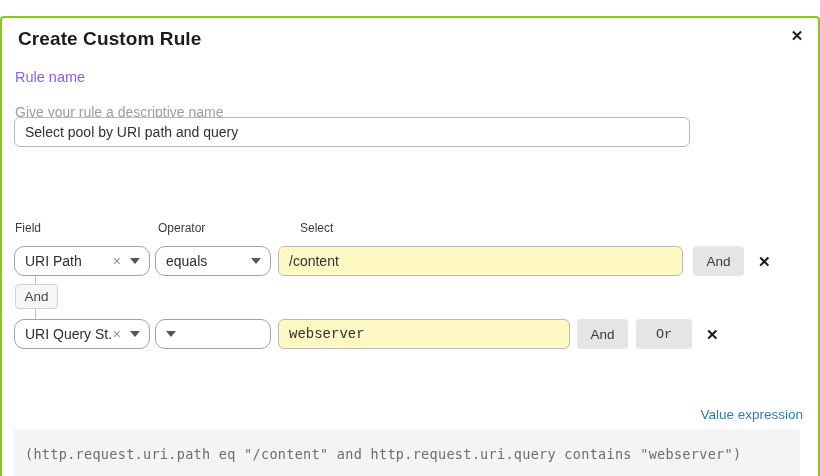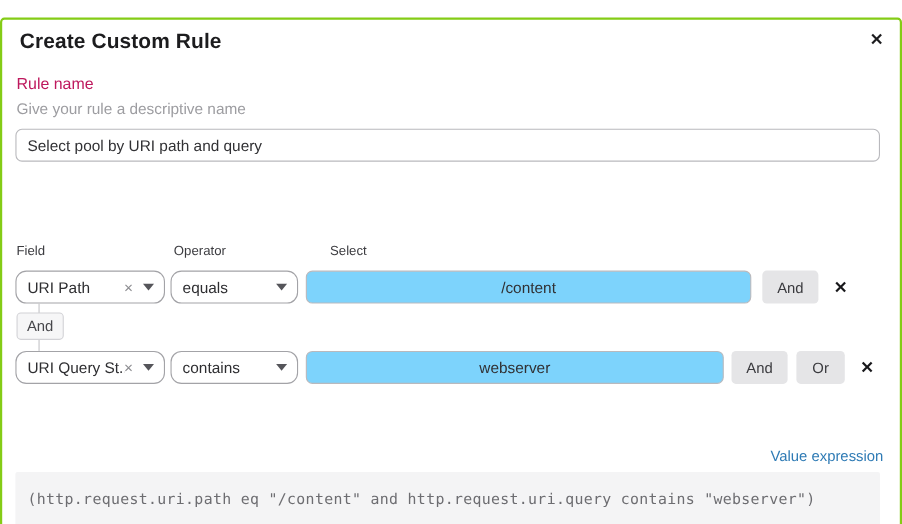--- a/index.html
+++ b/index.html
@@ -35,32 +35,32 @@
     font-size: 15px;
     font-weight: 700;
     color: #1c1c1e;
     cursor: pointer;
     background: none; border: none;
   }
   .section-label {
     position: absolute;
     left: 13px; top: 51px;
     font-size: 14.5px;
-    color: #be185d;
+    color: #8b5cf6;
   }
   .section-hint {
     position: absolute;
-    left: 13px; top: 73px;
+    left: 13px; top: 86px;
     font-size: 14px;
     color: #9d9da1;
   }
   .rule-name-input {
     position: absolute;
     left: 12px; top: 99px;
-    width: 786px; height: 30px;
+    width: 676px; height: 30px;
     border: 1px solid #b9b9bd;
     border-radius: 6px;
     padding: 0 10px;
     font-family: "Liberation Sans", sans-serif;
     font-size: 14px;
     color: #313134;
     outline: none;
     background: #fff;
   }
   .match-heading {
@@ -125,39 +125,38 @@
   .value-input {
     height: 30px;
     border: 1px solid #b9b9bd;
     border-radius: 6px;
     padding: 12px 10px;
     margin-left: 7px;
     font-family: "Liberation Sans", sans-serif;
     font-size: 14px;
     color: #313134;
     outline: none;
-    background: #7dd3fc;
-    text-align: center;
+    background: #fef9c3;
   }
   .value-w1 { width: 405px; }
-  .value-w2 { width: 380px; }
+  .value-w2 { width: 292px; font-family: Liberation Mono, monospace; }
   .logic-btn {
     height: 30px;
     border: none;
     border-radius: 4px;
     background: #e5e5e7;
     font-family: "Liberation Sans", sans-serif;
     font-size: 13.5px;
     color: #3a3a3e;
     cursor: pointer;
     display: flex; align-items: center; justify-content: center;
   }
   .and-btn-1 { width: 51px; margin-left: 10px; }
   .and-btn-2 { width: 51px; margin-left: 7px; }
-  .or-btn    { width: 44px; margin-left: 8px; }
+  .or-btn    { width: 56px; margin-left: 8px; font-family: Liberation Mono, monospace; }
   .remove-x {
     margin-left: 14px;
     font-size: 15px;
     font-weight: 700;
     color: #17171a;
     cursor: pointer;
     line-height: 1;
     background: none; border: none;
   }
   .connector-line {
@@ -246,21 +245,20 @@
   <div class="connector-badge">And</div>
   <div class="connector-line line-bottom"></div>
 
   <div class="cond-row row-2">
     <div class="select field-select">
       <span class="select-text">URI Query St...</span>
       <span class="clear-x">×</span>
       <span class="caret"></span>
     </div>
     <div class="select operator-select">
-      <span class="select-text">contains</span>
       <span class="caret"></span>
     </div>
     <input class="value-input value-w2" type="text" value="webserver" style="">
     <button class="logic-btn and-btn-2">And</button>
     <button class="logic-btn or-btn">Or</button>
     <button class="remove-x">✕</button>
   </div>
 
   <a class="expr-edit-link">Value expression</a>
   <div class="expr-code">(http.request.uri.path eq "/content" and http.request.uri.query contains "webserver")</div>

